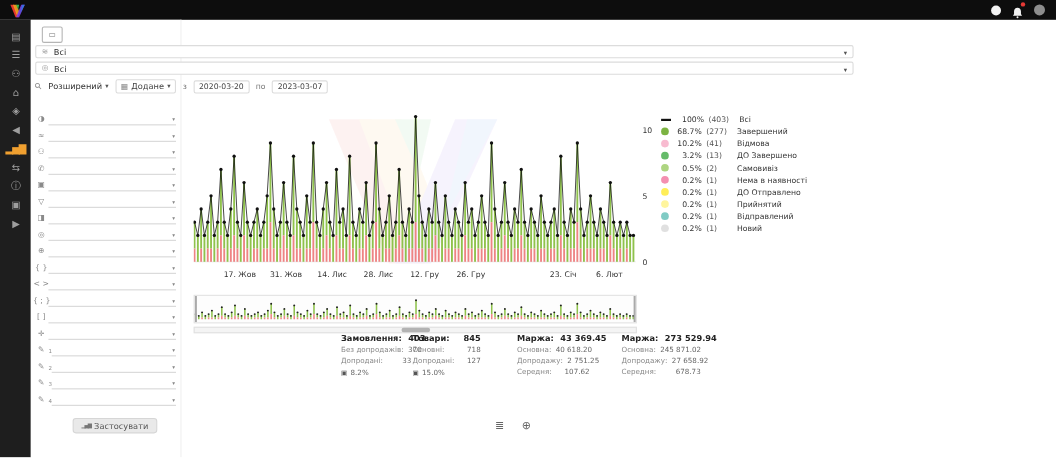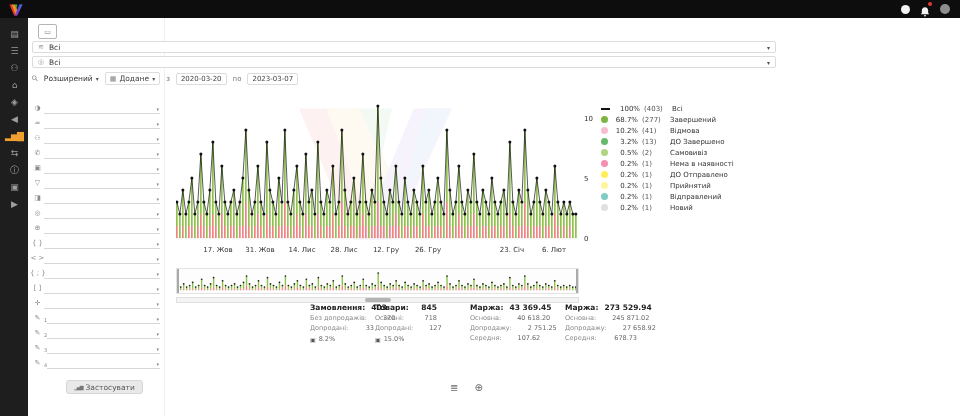--- a/index.html
+++ b/index.html
@@ -63,21 +63,21 @@
   .sw{width:7px;height:7px;border-radius:50%;margin-right:4px;flex:0 0 auto;background:#ccc;}
   .sw.line{width:9px;height:2px;border-radius:0;}
   .pct{width:26px;text-align:right;flex:0 0 auto;}
   .cnt{width:28px;text-align:left;margin-left:4px;color:#555;flex:0 0 auto;}
   .lb{white-space:nowrap;}
 
   
   .stats{position:absolute;left:310px;top:303px;width:340px;height:62px;}
   .stat-col{position:absolute;top:0;}
   .stat-title{display:flex;justify-content:space-between;gap:6px;font-size:7.5px;font-weight:bold;color:#222;white-space:nowrap;margin-bottom:2px;}
-  .stat-sub{display:flex;justify-content:space-between;gap:16px;font-size:6.5px;color:#888;white-space:nowrap;margin-bottom:2px;}
+  .stat-sub{display:flex;justify-content:space-between;gap:4px;font-size:6.5px;color:#888;white-space:nowrap;margin-bottom:2px;}
   .stat-sub .sv{color:#666;}
   .stat-badge{display:flex;align-items:center;gap:3px;font-size:6.5px;color:#666;margin-top:3px;}
   .badge-ic{font-size:6px;color:#555;}
 
   .footer-icons{position:absolute;left:450px;top:383px;display:flex;gap:16px;}
   .ft-ic{font-size:10px;color:#666;cursor:pointer;line-height:1;}
 </style>
 </head>
 <body>
 

